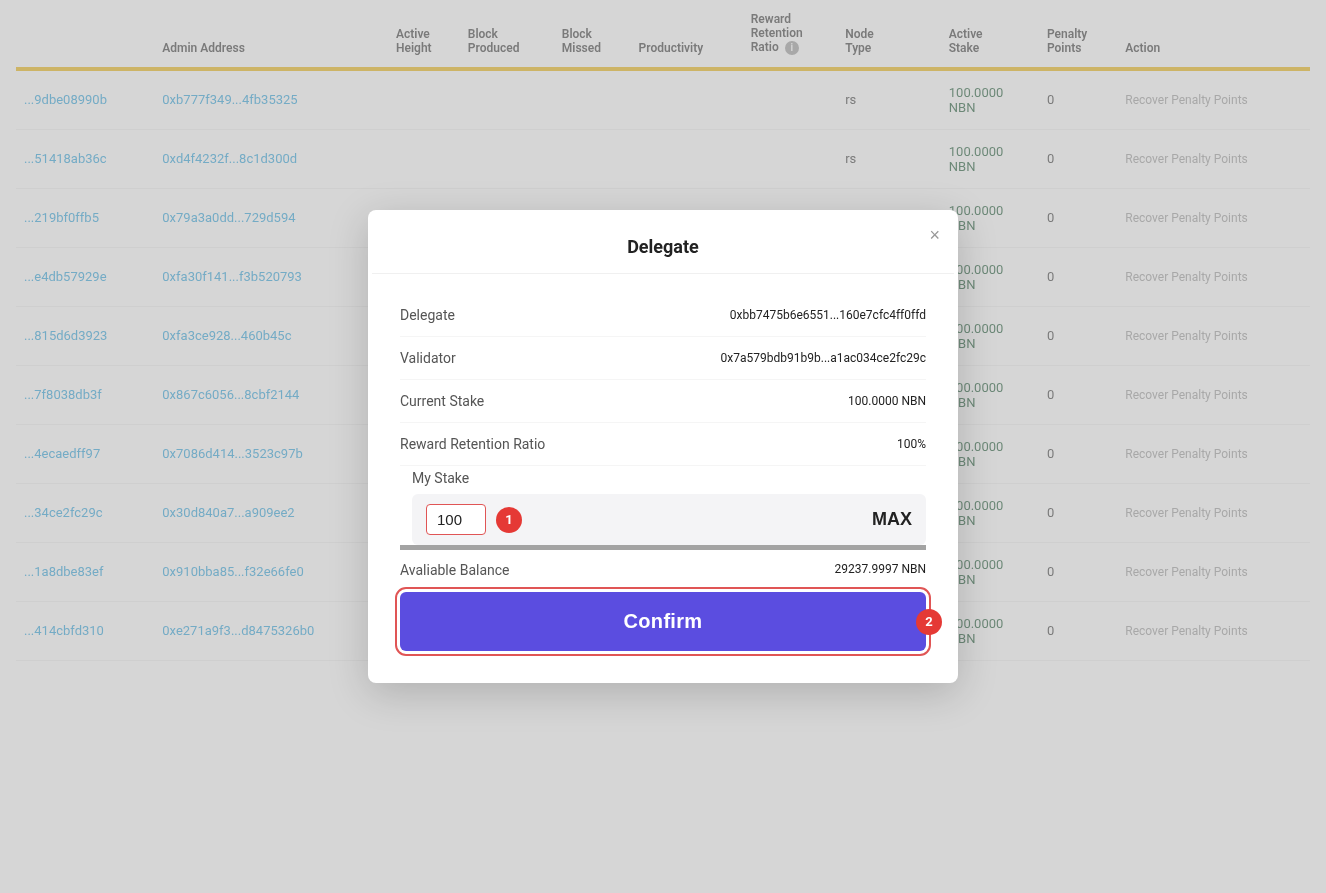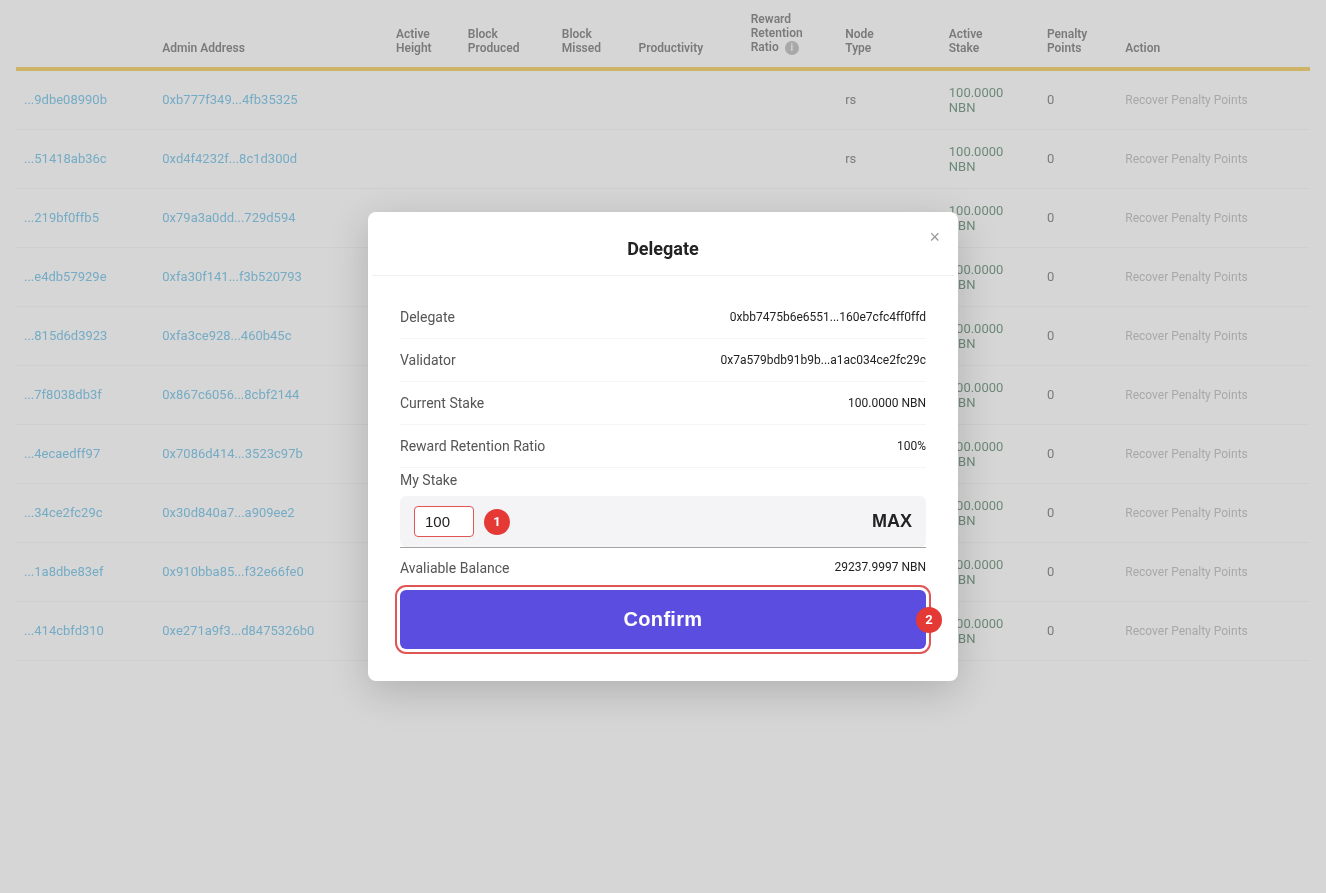--- a/index.html
+++ b/index.html
@@ -147,20 +147,21 @@
     .modal-value {
       color: #222;
       font-size: 12px;
       font-weight: 400;
       text-align: right;
     }
 
     
     .stake-section {
       margin-top: 4px;
+      margin-left: 12px;
     }
 
     .stake-label {
       color: #555;
       font-size: 14px;
       margin-bottom: 8px;
     }
 
     .stake-input-wrapper {
       display: flex;
@@ -203,21 +204,21 @@
       font-weight: 700;
       font-size: 18px;
       color: #222;
       cursor: pointer;
     }
 
     .balance-row {
       display: flex;
       justify-content: space-between;
       padding: 12px 0 6px;
-      border-top: 1px solid #a3a3a3;
+      border-top: 5px solid #a3a3a3;
     }
 
     .fee-row {
       display: flex;
       justify-content: space-between;
       padding: 6px 0 16px;
     }
 
     .confirm-btn-wrapper {
       position: relative;

